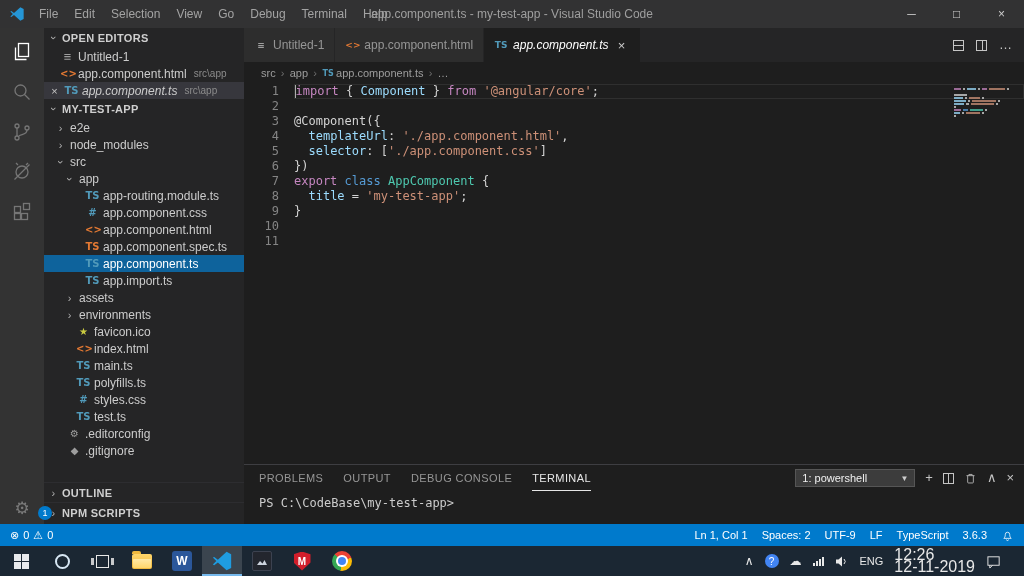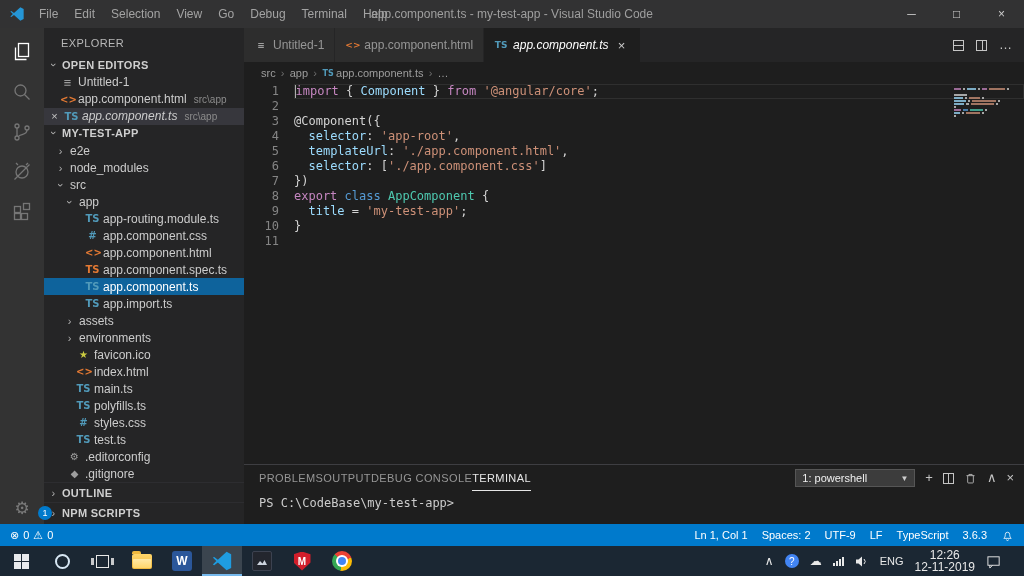--- a/index.html
+++ b/index.html
@@ -113,21 +113,21 @@
 .word-ico{width:20px;height:20px;background:#2b579a;border-radius:3px;color:#fff;font-weight:bold;font-size:12px;display:flex;align-items:center;justify-content:center}
 .darkapp-ico{width:20px;height:20px;background:#23262e;border:1px solid #3c4250;border-radius:2px;display:flex;align-items:center;justify-content:center}
 .shield-ico{width:17px;height:19px;background:#d21e2b;clip-path:polygon(50% 0,100% 15%,100% 58%,50% 100%,0 58%,0 15%);color:#fff;font-size:10px;font-weight:bold;display:flex;align-items:center;justify-content:center}
 .chrome-ico{width:20px;height:20px;border-radius:50%;background:conic-gradient(from -45deg,#ea4335 0 115deg,#fbbc05 0 235deg,#34a853 0 360deg);position:relative}
 .chrome-ico::before{content:"";position:absolute;left:50%;top:50%;width:8px;height:8px;margin:-4px 0 0 -4px;border-radius:50%;background:#4285f4;box-shadow:0 0 0 2px #fff}
 .tray{margin-left:auto;display:flex;align-items:center;gap:11px;padding-right:6px;font-size:11px}
 .tray-ico{color:#e8e8e8;font-size:12px;text-align:center;font-family:"DejaVu Sans",sans-serif}
 .help-ico{width:14px;height:14px;border-radius:50%;background:#4285f4;color:#fff;font-size:10px;display:flex;align-items:center;justify-content:center}
 .net-bars{display:flex;align-items:flex-end;gap:1px;height:10px}
 .net-bars span{width:2px;background:#e8e8e8}
-.clock{text-align:center;font-size:12px;line-height:12px;white-space:nowrap}
+.clock{text-align:left;font-size:16px;line-height:12px;white-space:nowrap}
 .edge-strip{width:5px;border-left:1px solid #3a4856}
 </style>
 </head>
 <body>
 
 <div id="root">
 
   <div id="titlebar">
     <svg class="tb-logo" viewBox="0 0 24 24">
         <path d="M17 2 L7.5 10.5 L3.5 7.5 L2 8.3 L5.8 12 L2 15.7 L3.5 16.5 L7.5 13.5 L17 22 L22 19.5 V4.5 Z" fill="#2596d6"></path>
@@ -187,21 +187,20 @@
             <rect x="13.5" y="3.5" width="6" height="6"></rect>
           </svg>
       </div>
       <div class="ab-bottom">
         <div class="ab-gear">⚙</div>
         <div class="ab-badge">1</div>
       </div>
     </div>
 
     <div id="sidebar">
-      <div class="sb-title">EXPLORER</div>
       <div class="sec-header">
         <span class="chev exp">›</span>
         <span class="sec-label">OPEN EDITORS</span>
       </div>
       <div id="open-editors-items">
           <div class="oe-row">
             <span class="ficon" style="color: rgb(158, 158, 158);">≡</span>
             <span class="oe-name">Untitled-1</span>
           </div>
           <div class="oe-row">
@@ -366,21 +365,20 @@
             <div class="ln">7</div>
             <div class="ln">8</div>
             <div class="ln">9</div>
             <div class="ln">10</div>
             <div class="ln">11</div>
           </div>
         <div id="code-lines">
             <div class="code-line current"><span class="cursor"></span><span class="tok" style="color: rgb(197, 134, 192);">import</span><span class="tok" style="color: rgb(212, 212, 212);"> { </span><span class="tok" style="color: rgb(156, 220, 254);">Component</span><span class="tok" style="color: rgb(212, 212, 212);"> } </span><span class="tok" style="color: rgb(197, 134, 192);">from</span><span class="tok" style="color: rgb(212, 212, 212);"> </span><span class="tok" style="color: rgb(206, 145, 120);">'@angular/core'</span><span class="tok" style="color: rgb(212, 212, 212);">;</span></div>
             <div class="code-line"></div>
             <div class="code-line"><span class="tok" style="color: rgb(212, 212, 212);">@Component({</span></div>
-            <div class="code-line"><span class="tok" style="color: rgb(212, 212, 212);">  </span><span class="tok" style="color: rgb(156, 220, 254);">selector</span><span class="tok" style="color: rgb(212, 212, 212);">: </span><span class="tok" style="color: rgb(206, 145, 120);">'app-root'</span><span class="tok" style="color: rgb(212, 212, 212);">,</span></div>
             <div class="code-line"><span class="tok" style="color: rgb(212, 212, 212);">  </span><span class="tok" style="color: rgb(156, 220, 254);">templateUrl</span><span class="tok" style="color: rgb(212, 212, 212);">: </span><span class="tok" style="color: rgb(206, 145, 120);">'./app.component.html'</span><span class="tok" style="color: rgb(212, 212, 212);">,</span></div>
             <div class="code-line"><span class="tok" style="color: rgb(212, 212, 212);">  </span><span class="tok" style="color: rgb(156, 220, 254);">selector</span><span class="tok" style="color: rgb(212, 212, 212);">: [</span><span class="tok" style="color: rgb(206, 145, 120);">'./app.component.css'</span><span class="tok" style="color: rgb(212, 212, 212);">]</span></div>
             <div class="code-line"><span class="tok" style="color: rgb(212, 212, 212);">})</span></div>
             <div class="code-line"><span class="tok" style="color: rgb(197, 134, 192);">export</span><span class="tok" style="color: rgb(212, 212, 212);"> </span><span class="tok" style="color: rgb(86, 156, 214);">class</span><span class="tok" style="color: rgb(212, 212, 212);"> </span><span class="tok" style="color: rgb(78, 201, 176);">AppComponent</span><span class="tok" style="color: rgb(212, 212, 212);"> {</span></div>
             <div class="code-line"><span class="tok" style="color: rgb(212, 212, 212);">  </span><span class="tok" style="color: rgb(156, 220, 254);">title</span><span class="tok" style="color: rgb(212, 212, 212);"> = </span><span class="tok" style="color: rgb(206, 145, 120);">'my-test-app'</span><span class="tok" style="color: rgb(212, 212, 212);">;</span></div>
             <div class="code-line"><span class="tok" style="color: rgb(212, 212, 212);">}</span></div>
             <div class="code-line"></div>
           </div>
         <div id="minimap">
             <div class="mm-row">
@@ -431,21 +429,21 @@
             </div>
             <div class="mm-row">
               <span class="mm-b" style="width: 2px; background: rgb(212, 212, 212);"></span>
             </div>
             <div class="mm-row"></div>
           </div>
       </div>
 
       <div id="panel">
         <div class="panel-header">
-          <div id="panel-tabs" style="display: flex; gap: 0;">
+          <div id="panel-tabs" style="display: flex; gap: 20px;">
               <div class="ptab">PROBLEMS</div>
               <div class="ptab">OUTPUT</div>
               <div class="ptab">DEBUG CONSOLE</div>
               <div class="ptab active">TERMINAL</div>
             </div>
           <div class="panel-actions">
             <div class="shell-select">
               <span>1: powershell</span>
               <span class="dd">▼</span>
             </div>

